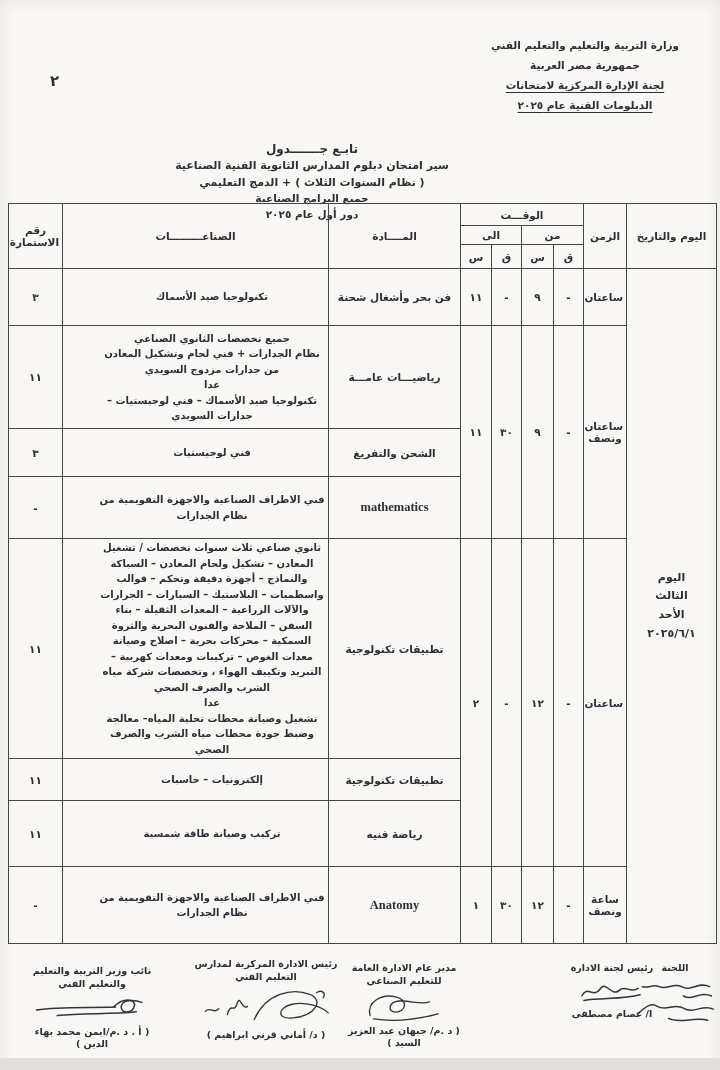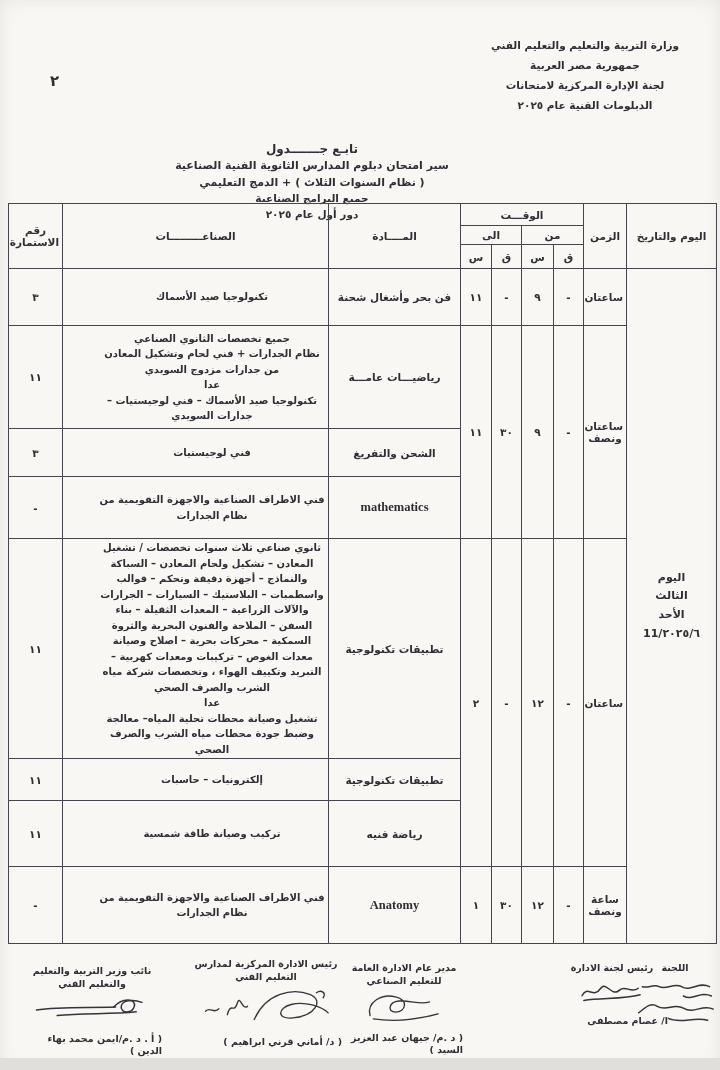--- a/index.html
+++ b/index.html
@@ -7,40 +7,40 @@
     position:relative;width:720px;height:1070px;margin:0 auto;
     background:#f8f7f3;
     font-family:"DejaVu Sans",sans-serif;
     color:#2e2e35;overflow:hidden;
     box-shadow:inset 0 0 18px rgba(0,0,0,.08);
   }
   .scan-edge{position:absolute;left:0;bottom:0;width:720px;height:12px;background:#e0dfdb;}
   .page-num{position:absolute;top:72px;left:50px;font-size:15px;font-weight:bold;}
   .letterhead{position:absolute;top:36px;left:450px;width:270px;text-align:center;
     font-size:10.5px;font-weight:bold;line-height:1.9;}
-  .letterhead .u{text-underline-offset:3px;}
+  .letterhead .u{text-decoration:underline;text-underline-offset:3px;}
   .doc-title{position:absolute;top:99px;left:12px;width:600px;text-align:center;
     font-weight:bold;line-height:1.5;font-size:11px;margin-top:41px;}
   .doc-title .l1{font-size:12px;letter-spacing:1px;}
   .doc-title .sm{font-size:10.5px;}
   table.sched{
     position:absolute;top:203px;left:8px;width:708px;
     border-collapse:collapse;table-layout:fixed;direction:rtl;
     font-weight:bold;
   }
   table.sched td{
     border:1px solid #45454c;text-align:center;vertical-align:middle;
     font-size:10.5px;padding:1px 3px;color:#2e2e35;overflow:hidden;margin-left:28px;
   }
   table.sched .ml{white-space:pre-line;}
   table.sched .ind{font-size:10px;line-height:1.55;padding-left:36px;}
   table.sched .en{font-family:"Liberation Serif","DejaVu Serif",serif;font-size:12.5px;}
   table.sched .datec{font-size:11px;line-height:1.7;}
   .sig{position:absolute;text-align:center;font-weight:bold;font-size:9.5px;line-height:1.35;}
-  .sig .nm{margin-top:8px;text-align:right;}
+  .sig .nm{margin-top:1px;}
   .sig svg{display:block;margin:2px auto 0 auto;}
   .sig path{fill:none;stroke:#34343c;stroke-width:1.6;stroke-linecap:round;}
 </style>
 </head>
 <body>
 
 <div class="paper" dir="rtl">
 
   <div class="page-num">٢</div>
 
@@ -90,21 +90,21 @@
       <td>ق</td>
       <td>س</td>
       <td>ق</td>
       <td>س</td>
     </tr>
 
     <tr style="height:57px">
       <td rowspan="8" class="ml datec">اليوم
 الثالث
 الأحد
-٢٠٢٥/٦/11</td>
+٢٠٢٥/٦/١</td>
       <td>ساعتان</td>
       <td>-</td>
       <td>٩</td>
       <td>-</td>
       <td>١١</td>
       <td>فن بحر وأشغال شحنة</td>
       <td class="ind">تكنولوجيا صيد الأسماك</td>
       <td>٣</td>
     </tr>
 

